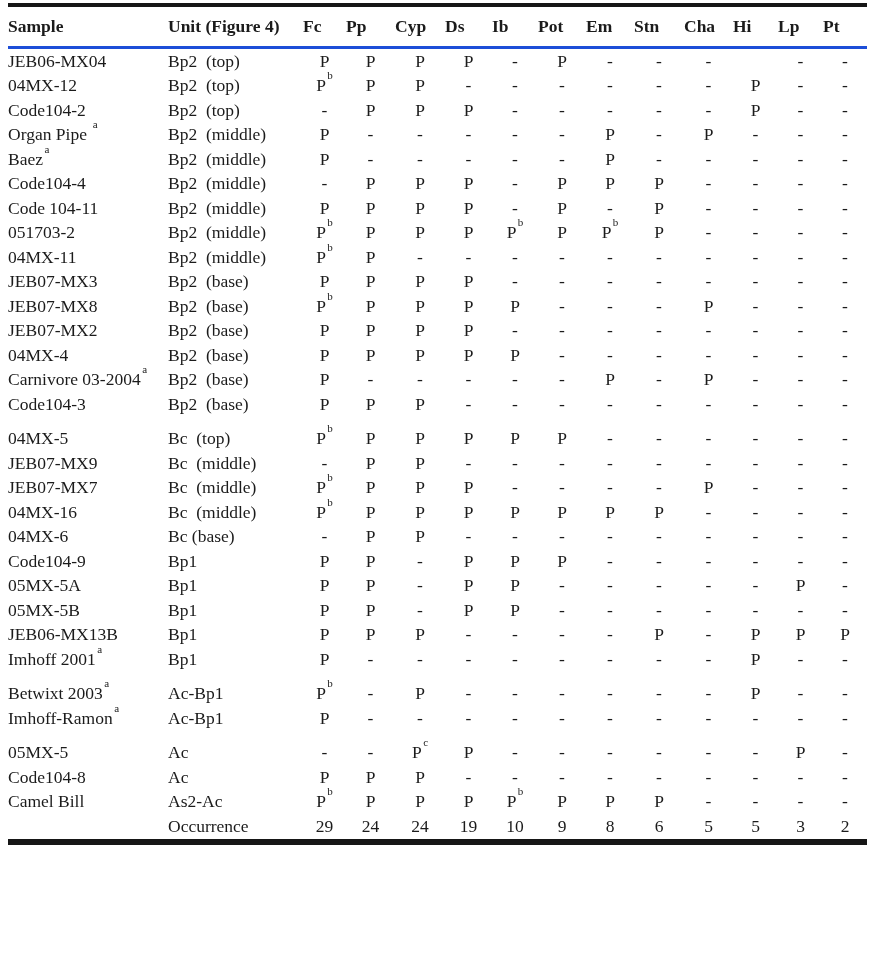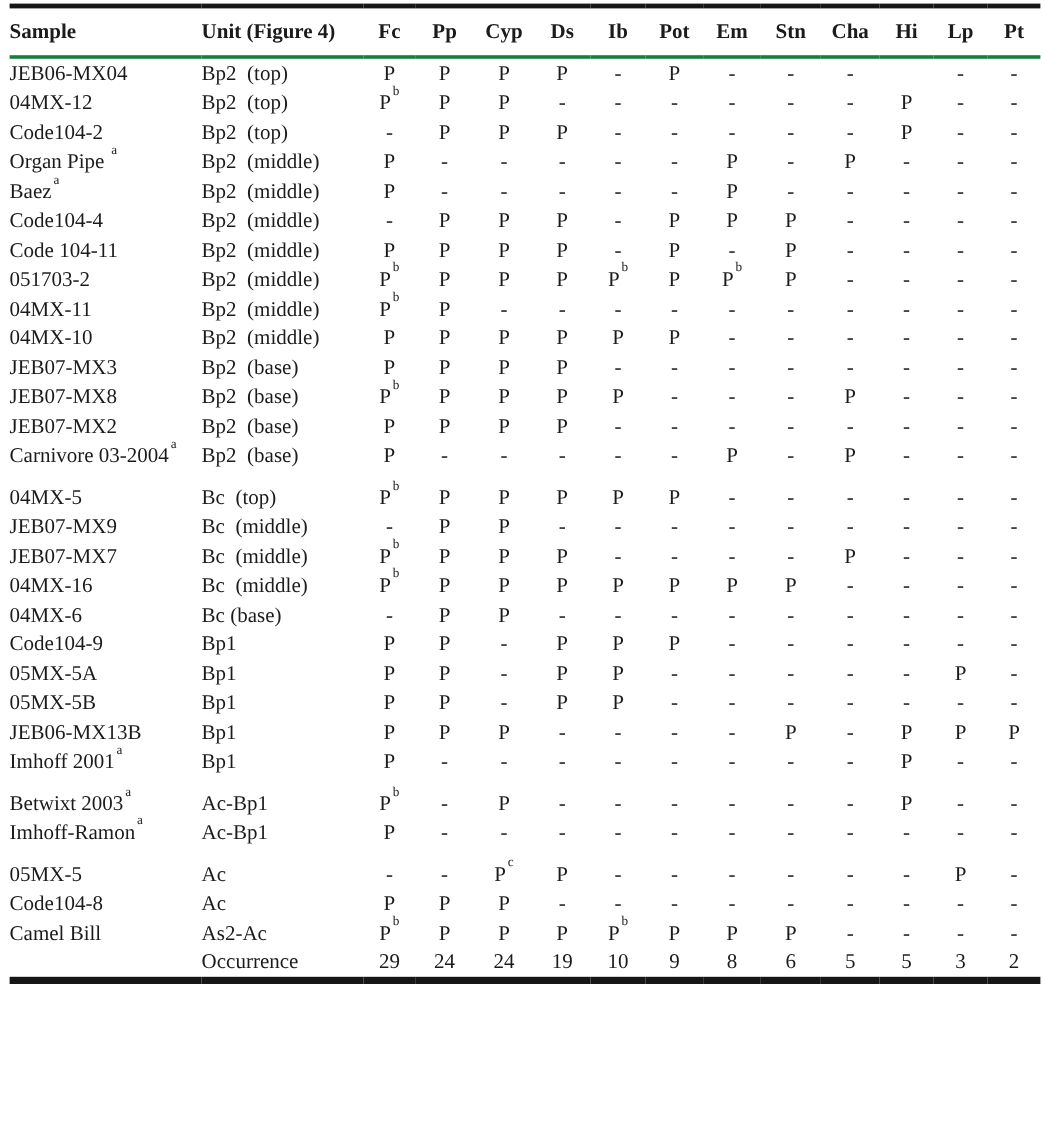--- a/index.html
+++ b/index.html
@@ -12,27 +12,27 @@
   }
   .page{position:relative;width:871px;height:957px;background:#ffffff;}
   table.occ{
     border-collapse:collapse;
     table-layout:fixed;
     width:859px;
     margin:3px 0 0 8px;
     border-top:4px solid #161616;
     border-bottom:6px solid #161616;
   }
-  thead tr{border-bottom:3px solid #15803d;}
+  thead tr{border-bottom:3px solid #1d4ed8;}
   th{
     font-weight:bold;
     font-size:17.5px;
     height:39px;
     vertical-align:middle;
-    text-align:center;
+    text-align:left;
     padding:0;
     white-space:pre;
   }
   th.left{text-align:left;}
   td{
     font-size:17.5px;
     height:24.5px;
     vertical-align:middle;
     text-align:center;
     padding:0;
@@ -232,36 +232,20 @@
           <td>-</td>
           <td>-</td>
           <td>-</td>
           <td>-</td>
           <td>-</td>
           <td>-</td>
           <td>-</td>
           <td>-</td>
         </tr>
         <tr>
-          <td class="left">04MX-10</td>
-          <td class="left">Bp2  (middle)</td>
-          <td>P</td>
-          <td>P</td>
-          <td>P</td>
-          <td>P</td>
-          <td>P</td>
-          <td>P</td>
-          <td>-</td>
-          <td>-</td>
-          <td>-</td>
-          <td>-</td>
-          <td>-</td>
-          <td>-</td>
-        </tr>
-        <tr>
           <td class="left">JEB07-MX3</td>
           <td class="left">Bp2  (base)</td>
           <td>P</td>
           <td>P</td>
           <td>P</td>
           <td>P</td>
           <td>-</td>
           <td>-</td>
           <td>-</td>
           <td>-</td>
@@ -296,31 +280,63 @@
           <td>-</td>
           <td>-</td>
           <td>-</td>
           <td>-</td>
           <td>-</td>
           <td>-</td>
           <td>-</td>
           <td>-</td>
         </tr>
         <tr>
+          <td class="left">04MX-4</td>
+          <td class="left">Bp2  (base)</td>
+          <td>P</td>
+          <td>P</td>
+          <td>P</td>
+          <td>P</td>
+          <td>P</td>
+          <td>-</td>
+          <td>-</td>
+          <td>-</td>
+          <td>-</td>
+          <td>-</td>
+          <td>-</td>
+          <td>-</td>
+        </tr>
+        <tr>
           <td class="left">Carnivore 03-2004<sup class="marker">a</sup></td>
           <td class="left">Bp2  (base)</td>
           <td>P</td>
           <td>-</td>
           <td>-</td>
           <td>-</td>
           <td>-</td>
           <td>-</td>
           <td>P</td>
           <td>-</td>
           <td>P</td>
+          <td>-</td>
+          <td>-</td>
+          <td>-</td>
+        </tr>
+        <tr>
+          <td class="left">Code104-3</td>
+          <td class="left">Bp2  (base)</td>
+          <td>P</td>
+          <td>P</td>
+          <td>P</td>
+          <td>-</td>
+          <td>-</td>
+          <td>-</td>
+          <td>-</td>
+          <td>-</td>
+          <td>-</td>
           <td>-</td>
           <td>-</td>
           <td>-</td>
         </tr>
         <tr class="gap">
           <td class="left">04MX-5</td>
           <td class="left">Bc  (top)</td>
           <td>P<sup class="marker">b</sup></td>
           <td>P</td>
           <td>P</td>

